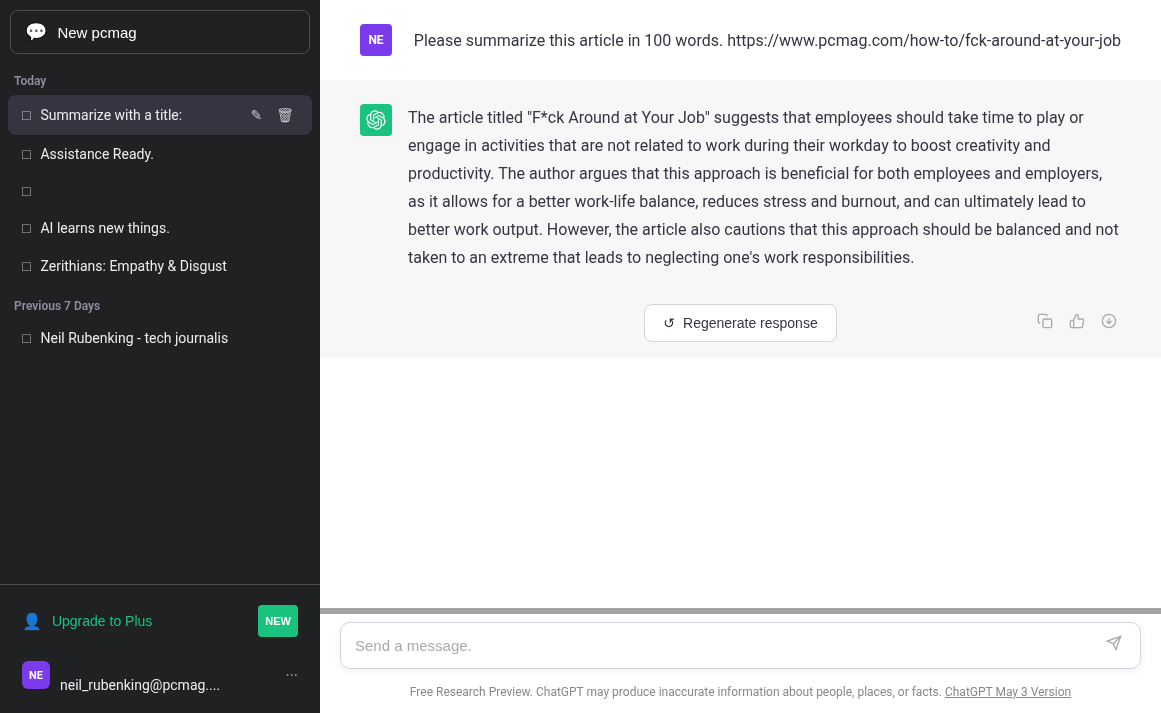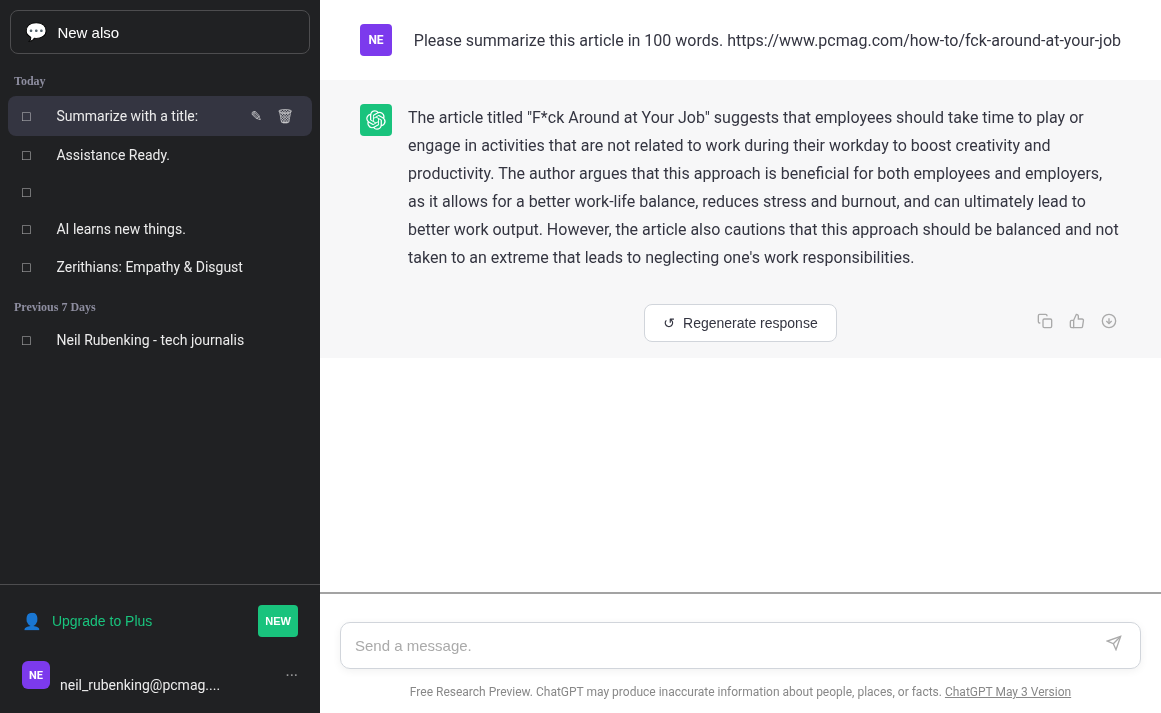--- a/index.html
+++ b/index.html
@@ -37,21 +37,20 @@
       font-weight: 500;
     }
     .new-chat-btn .plus-icon { font-size: 18px; font-weight: 300; }
 
     .sidebar-section-label {
       color: #8e8ea0;
       font-size: 12px;
       font-weight: 600;
       padding: 14px 14px 6px 14px;
       text-transform: none;
-      font-family: Liberation Serif, serif;
     }
 
     .chat-item {
       display: flex;
       align-items: center;
       gap: 10px;
       padding: 10px 14px;
       border-radius: 8px;
       margin: 1px 8px;
       cursor: pointer;
@@ -60,21 +59,20 @@
       position: relative;
       white-space: nowrap;
       overflow: hidden;
     }
     .chat-item.active { background: #343541; }
     .chat-item .chat-icon { font-size: 14px; opacity: 0.7; flex-shrink: 0; }
     .chat-item .chat-label {
       flex: 1;
       overflow: hidden;
       text-overflow: ellipsis;
-      margin-left: 16px;
     }
     .chat-item.active .item-actions {
       display: flex;
       gap: 6px;
       align-items: center;
     }
     .item-actions { display: flex; gap: 6px; }
     .item-actions button {
       background: none;
       border: none;
@@ -242,22 +240,22 @@
       background: none;
       border: none;
       cursor: pointer;
       color: #aaa;
       font-size: 16px;
       padding: 4px;
     }
 
     
     .input-area {
-      padding: 28px 20px 6px 20px;
-      border-top: 2px solid #a3a3a3;
+      padding: 8px 20px 6px 20px;
+      border-top: 6px solid #a3a3a3;
       background: #fff;
     }
     .input-box {
       display: flex;
       align-items: center;
       border: 1px solid #d1d5db;
       border-radius: 10px;
       padding: 10px 14px;
       gap: 10px;
       box-shadow: 0 2px 8px rgba(0,0,0,0.06);
@@ -310,21 +308,21 @@
       gap: 8px;
     }
   </style>
 </head>
 <body>
 
 <div class="sidebar">
 
   <button class="new-chat-btn">
     <span class="plus-icon">💬</span>
-    <span>New also</span>
+    <span>New pcmag</span>
   </button>
 
   <div>
     <div class="sidebar-section-label">Today</div>
 
     <div class="chat-item active">
       <span class="chat-icon">□</span>
       <span class="chat-label">Summarize with a title:</span>
       <div class="item-actions">
         <button title="Edit">✎</button>

